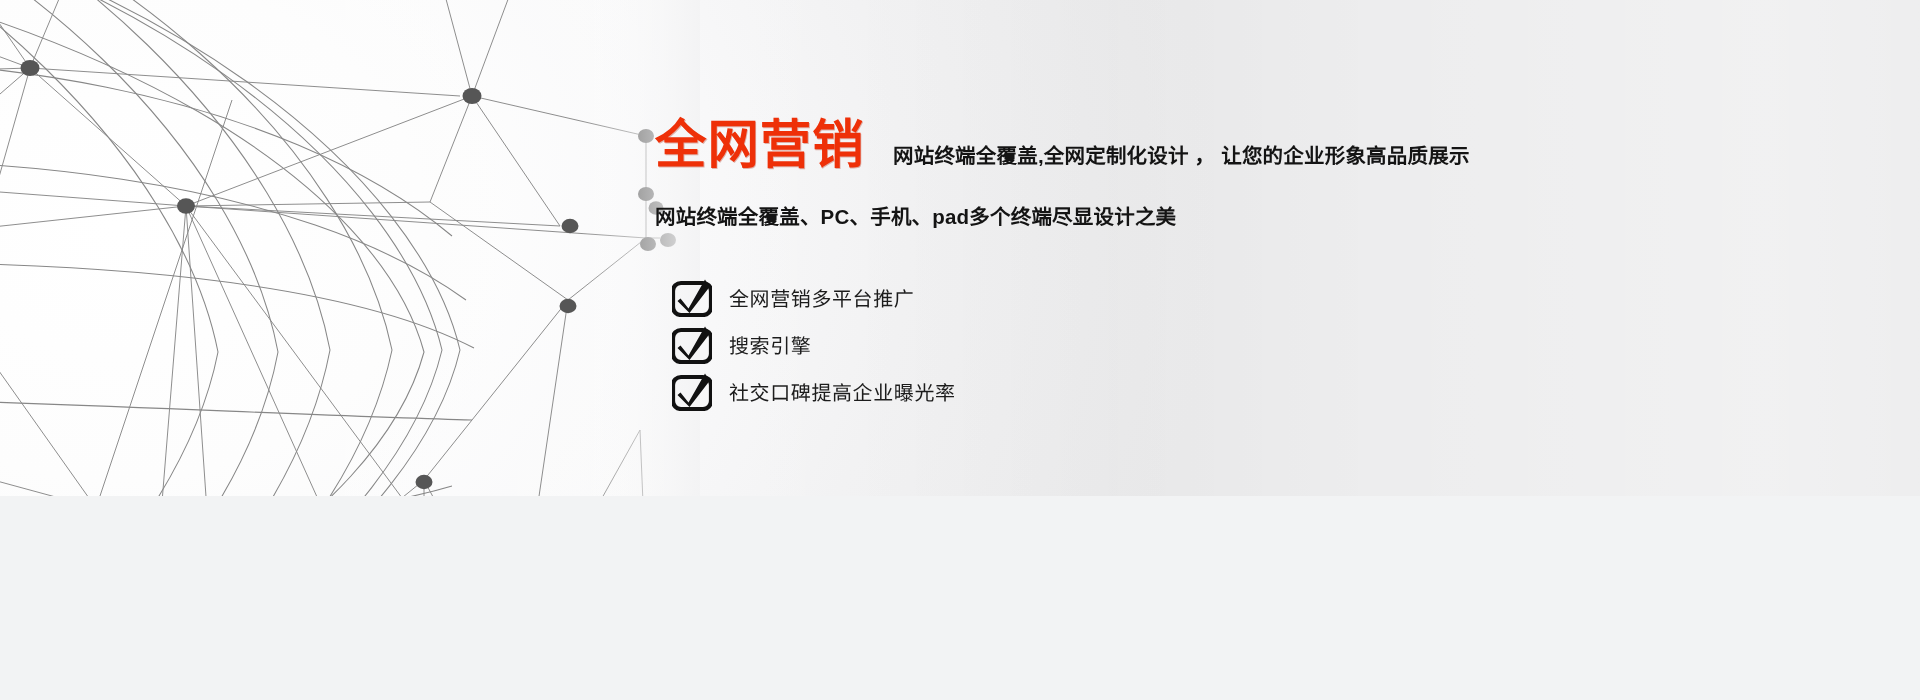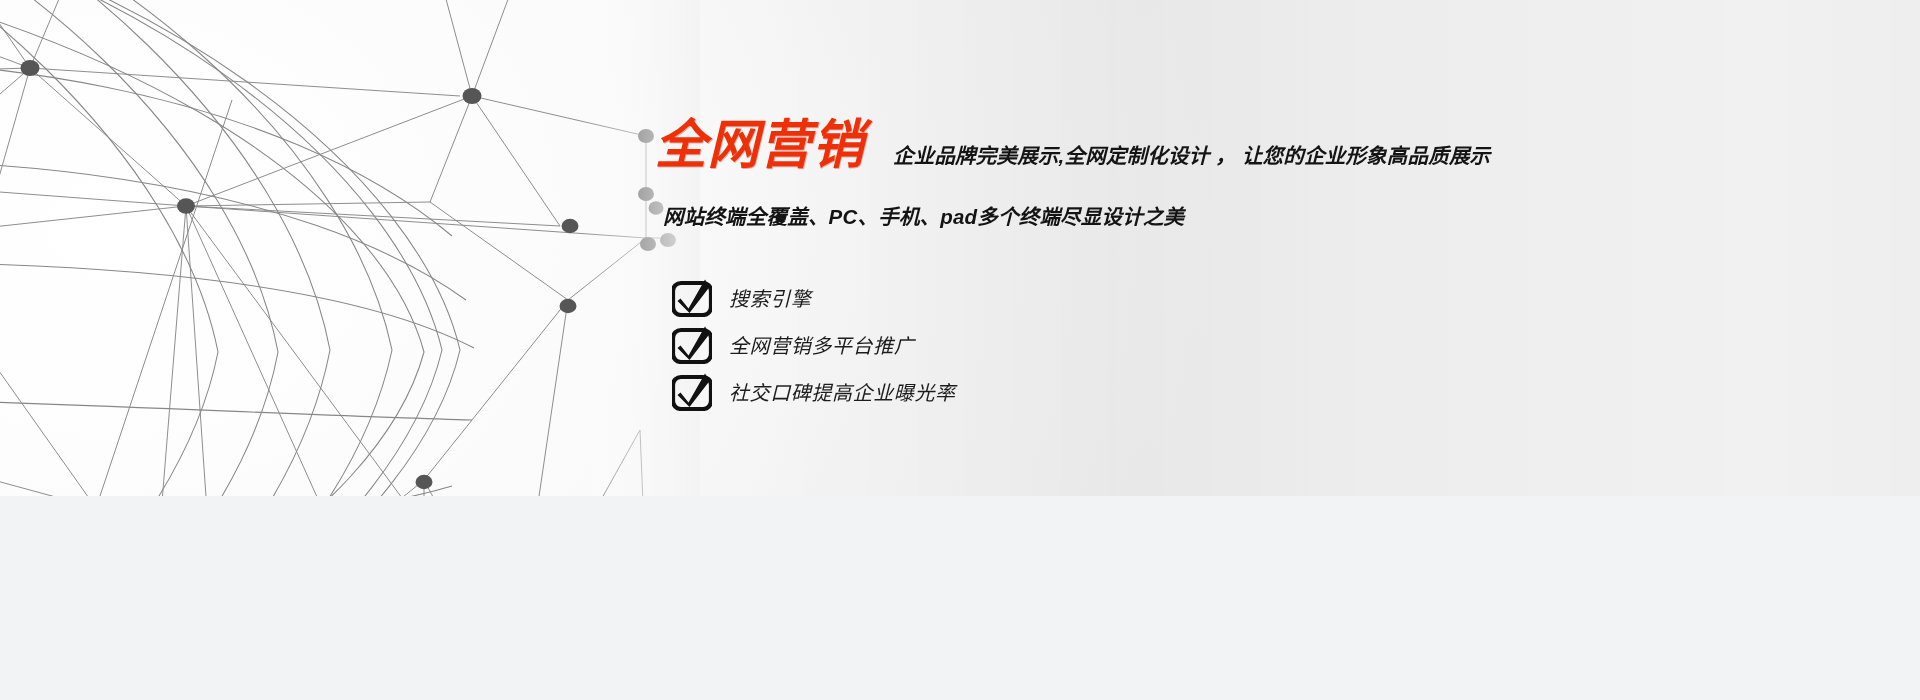--- a/index.html
+++ b/index.html
@@ -20,21 +20,20 @@
     position: relative;
     width: 1920px;
     height: 496px;
     overflow: hidden;
     background:
       radial-gradient(ellipse 1100px 900px at 6% 46%,
         #ffffff 0%, #fdfdfd 28%, #f8f8f9 52%, #f2f2f3 72%, #ededee 100%),
       linear-gradient(100deg,
         #fcfcfc 0%, #f7f7f8 22%, #ebecee 46%, #e7e8ea 60%,
         #ececee 74%, #f3f3f5 88%, #f7f8f9 100%);
-    font-style: italic;
   }
   
   .sheen {
     position: absolute;
     inset: 0;
     pointer-events: none;
     background: linear-gradient(90deg,
       rgba(255,255,255,0.00) 0%,
       rgba(255,255,255,0.28) 30%,
       rgba(255,255,255,0.00) 44%,
@@ -86,21 +85,21 @@
     line-height: 1;
     font-weight: 700;
     color: #141414;
     margin-left: 22px;
     padding-bottom: 5px;
     letter-spacing: 0.2px;
   }
 
   .subline {
     position: absolute;
-    left: 8px;
+    left: 0;
     top: 200px;
     font-size: 20.5px;
     font-weight: 700;
     color: #141414;
     letter-spacing: 0.2px;
     white-space: nowrap;
   }
 
   
   .features {
@@ -261,47 +260,47 @@
       </g>
 
       <rect x="380" y="0" width="320" height="700" fill="url(#fadeR)"></rect>
     </svg>
   </div>
 
   <div class="content">
 
     <div class="headline-row">
       <span class="headline">全网营销</span>
-      <span class="headline-sub">企业品牌完美展示,全网定制化设计 ， 让您的企业形象高品质展示</span>
+      <span class="headline-sub">网站终端全覆盖,全网定制化设计 ， 让您的企业形象高品质展示</span>
     </div>
 
     <div class="subline">网站终端全覆盖、PC、手机、pad多个终端尽显设计之美</div>
 
     <ul class="features">
+
+      <li class="feature">
+        <span class="check-icon">
+          <svg width="40" height="40" viewBox="0 0 40 40" xmlns="http://www.w3.org/2000/svg">
+            <path d="M9 6 H31 A8 8 0 0 1 39 14 V30 A8 8 0 0 1 31 38 H9 A8 8 0 0 1 1 30 V14 A8 8 0 0 1 9 6 Z" fill="none" stroke="#111111" stroke-width="4.2"></path>
+            <path d="M8.5 21.5 L16.5 31.5 L33 2.5 L37.5 10 L17.5 36 L5.5 24 Z" fill="#111111"></path>
+          </svg>
+        </span>
+        <span class="feature-label">全网营销多平台推广</span>
+      </li>
 
       <li class="feature">
         <span class="check-icon">
           <svg width="40" height="40" viewBox="0 0 40 40" xmlns="http://www.w3.org/2000/svg">
             <path d="M9 6 H31 A8 8 0 0 1 39 14 V30 A8 8 0 0 1 31 38 H9 A8 8 0 0 1 1 30 V14 A8 8 0 0 1 9 6 Z" fill="none" stroke="#111111" stroke-width="4.2"></path>
             <path d="M8.5 21.5 L16.5 31.5 L33 2.5 L37.5 10 L17.5 36 L5.5 24 Z" fill="#111111"></path>
           </svg>
         </span>
         <span class="feature-label">搜索引擎</span>
       </li>
 
-      <li class="feature">
-        <span class="check-icon">
-          <svg width="40" height="40" viewBox="0 0 40 40" xmlns="http://www.w3.org/2000/svg">
-            <path d="M9 6 H31 A8 8 0 0 1 39 14 V30 A8 8 0 0 1 31 38 H9 A8 8 0 0 1 1 30 V14 A8 8 0 0 1 9 6 Z" fill="none" stroke="#111111" stroke-width="4.2"></path>
-            <path d="M8.5 21.5 L16.5 31.5 L33 2.5 L37.5 10 L17.5 36 L5.5 24 Z" fill="#111111"></path>
-          </svg>
-        </span>
-        <span class="feature-label">全网营销多平台推广</span>
-      </li>
-
 
       <li class="feature">
         <span class="check-icon">
           <svg width="40" height="40" viewBox="0 0 40 40" xmlns="http://www.w3.org/2000/svg">
             <path d="M9 6 H31 A8 8 0 0 1 39 14 V30 A8 8 0 0 1 31 38 H9 A8 8 0 0 1 1 30 V14 A8 8 0 0 1 9 6 Z" fill="none" stroke="#111111" stroke-width="4.2"></path>
             <path d="M8.5 21.5 L16.5 31.5 L33 2.5 L37.5 10 L17.5 36 L5.5 24 Z" fill="#111111"></path>
           </svg>
         </span>
         <span class="feature-label">社交口碑提高企业曝光率</span>
       </li>

